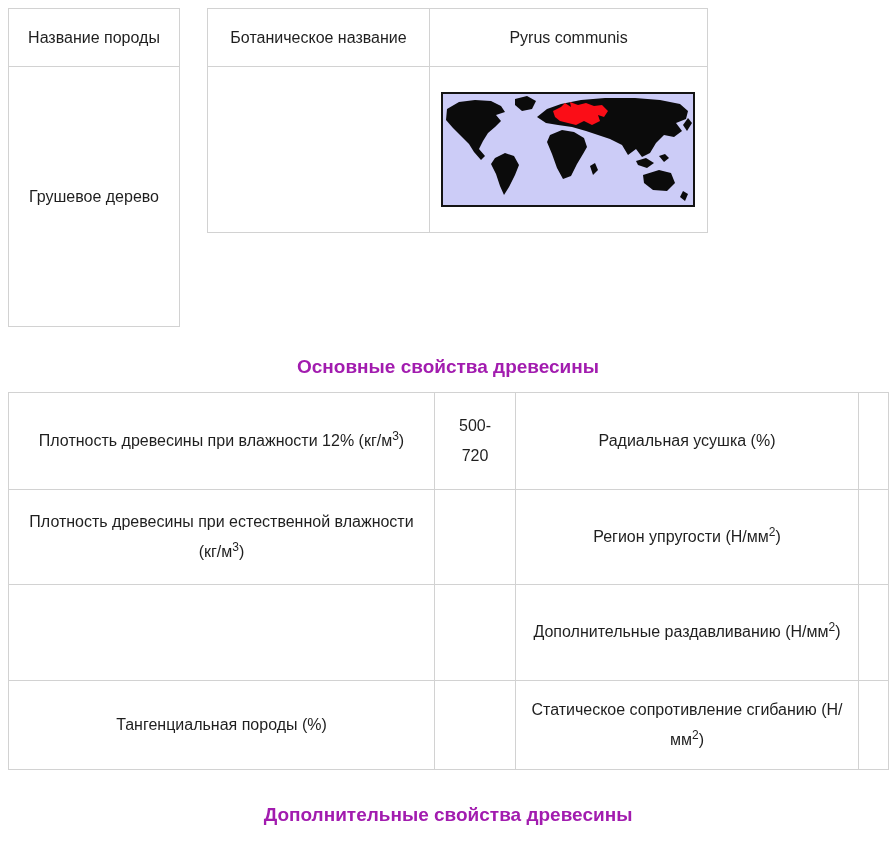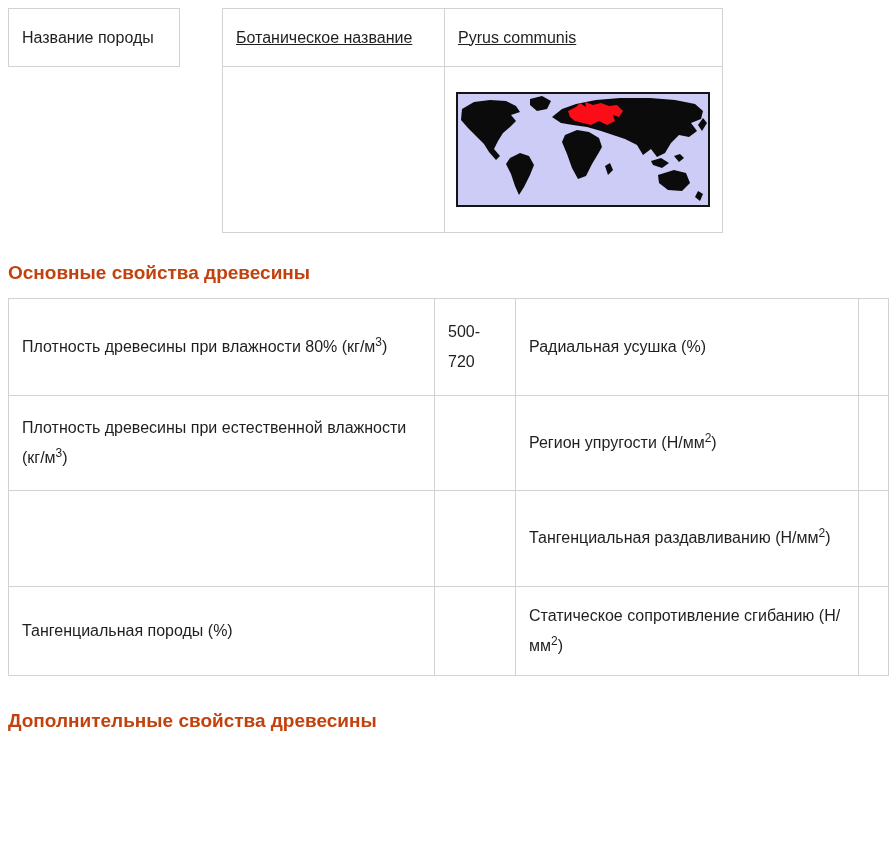--- a/index.html
+++ b/index.html
@@ -1,42 +1,42 @@
 <!DOCTYPE html>
 <html><head>
 <meta charset="utf-8">
 <style>
   html,body{margin:0;padding:0;}
   body{
     width:896px;height:865px;overflow:hidden;background:#ffffff;
     font-family:"Liberation Sans",sans-serif;font-size:16px;color:#1f1f1f;
   }
-  .page{padding:8px 8px 0 8px;}
+  .page{padding:8px 8px 0 8px;text-align:center;}
 
   table{border-collapse:collapse;table-layout:fixed;}
   td{border:1px solid #d2d2d2;padding:6px 13px;vertical-align:middle;overflow:hidden;}
 
   .top-area{display:flex;align-items:flex-start;}
 
   .t-name{width:172px;}
   .t-name .r1{height:45px;}
   .t-name .r2{height:247px;}
 
-  .t-details{width:500px;margin-left:42px;text-decoration:underline;}
+  .t-details{width:500px;margin-left:27px;}
   .t-details .c1{width:222px;}
   .t-details .c2{width:278px;}
   .t-details .r1{height:45px;}
   .t-details .r2{height:51px;}
   .t-details .r3{height:52px;}
   .t-details .r4{height:143px;}
   .map-cell{padding:11px 11px;}
   .map-frame{width:254px;height:115px;box-sizing:border-box;border:2px solid #141414;}
   .map-frame svg{display:block;}
 
-  h2{font-size:19px;font-weight:700;color:#c2410c;letter-spacing:0;}
+  h2{font-size:19px;font-weight:700;color:#a21caf;letter-spacing:0;}
   .h-main{margin:29px 0 0 0;}
   .h-add{margin:34px 0 0 0;}
 
   .t-main{width:880px;margin-top:14px;}
   .t-main td{line-height:1.9;}
   .t-main .c1{width:426px;}
   .t-main .c2{width:81px;}
   .t-main .c3{width:343px;}
   .t-main .c4{width:30px;}
   .t-main .r1{height:84px;}
@@ -49,20 +49,23 @@
 </head>
 <body>
 
 <div class="page">
 
   <div class="top-area">
     <table class="t-name">
       <tbody>
         <tr>
           <td class="r1">Название породы</td>
+        </tr>
+        <tr>
+          <td class="r2">Грушевое дерево</td>
         </tr>
       </tbody>
     </table>
 
     <table class="t-details">
       <colgroup>
           <col class="c1">
           <col class="c2">
         </colgroup>
       <tbody>
@@ -102,35 +105,35 @@
 
   <table class="t-main">
     <colgroup>
         <col class="c1">
         <col class="c2">
         <col class="c3">
         <col class="c4">
       </colgroup>
     <tbody>
       <tr class="r1">
-        <td class="r1"><span>Плотность древесины при влажности 80% (кг/м</span><sup>3</sup><span>)</span></td>
+        <td class="r1"><span>Плотность древесины при влажности 12% (кг/м</span><sup>3</sup><span>)</span></td>
         <td class="r1">500-720</td>
         <td class="r1"><span>Радиальная усушка (%)</span><sup></sup><span></span></td>
         <td class="r1 val2"></td>
       </tr>
       <tr class="r2">
         <td class="r2"><span>Плотность древесины при естественной влажности (кг/м</span><sup>3</sup><span>)</span></td>
         <td class="r2"></td>
         <td class="r2"><span>Регион упругости (Н/мм</span><sup>2</sup><span>)</span></td>
         <td class="r2 val2"></td>
       </tr>
       <tr class="r3">
         <td class="r3"><span></span></td>
         <td class="r3"></td>
-        <td class="r3"><span>Тангенциальная раздавливанию (Н/мм</span><sup>2</sup><span>)</span></td>
+        <td class="r3"><span>Дополнительные раздавливанию (Н/мм</span><sup>2</sup><span>)</span></td>
         <td class="r3 val2"></td>
       </tr>
       <tr class="r4">
         <td class="r4"><span>Тангенциальная породы (%)</span></td>
         <td class="r4"></td>
         <td class="r4"><span>Статическое сопротивление сгибанию (Н/мм</span><sup>2</sup><span>)</span></td>
         <td class="r4 val2"></td>
       </tr>
     </tbody>
   </table>

